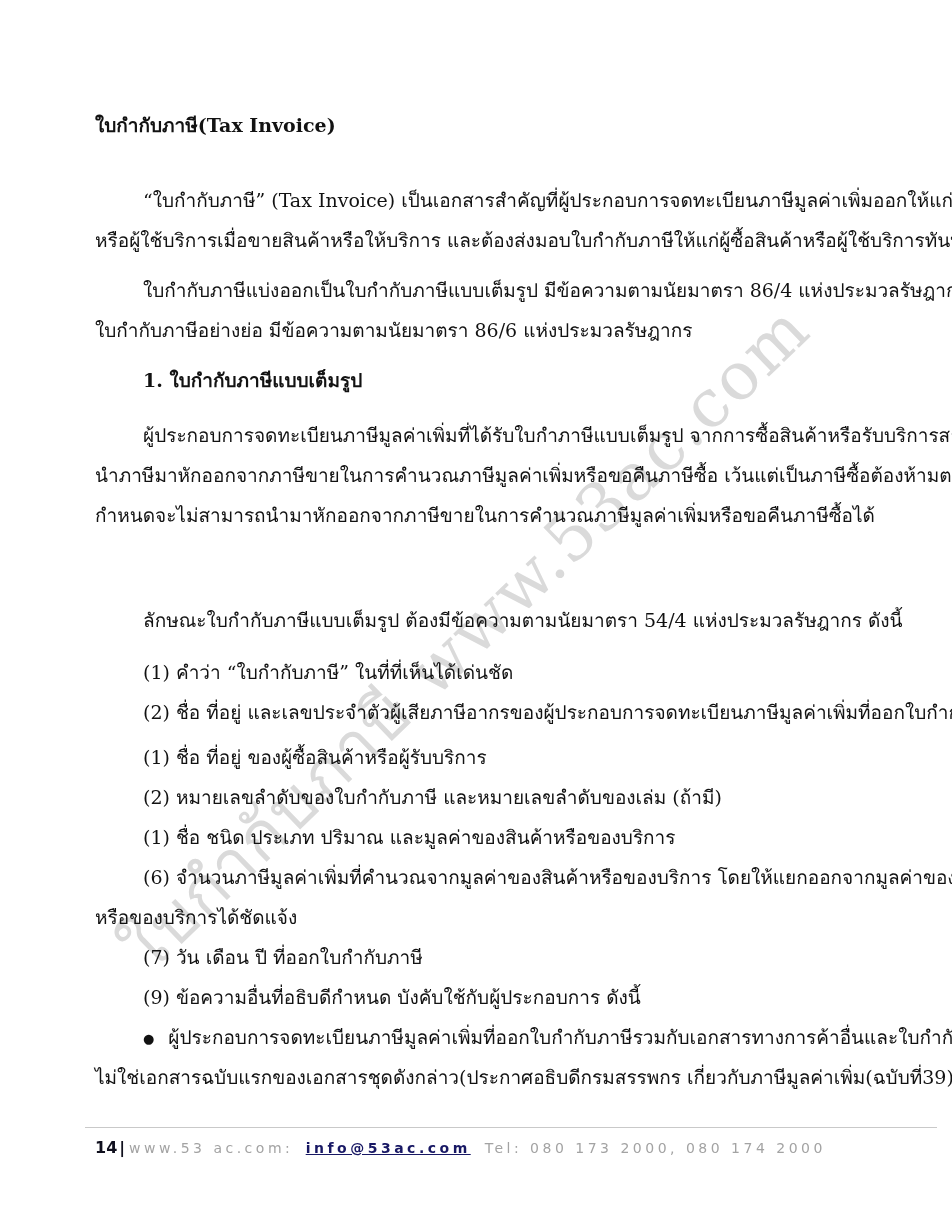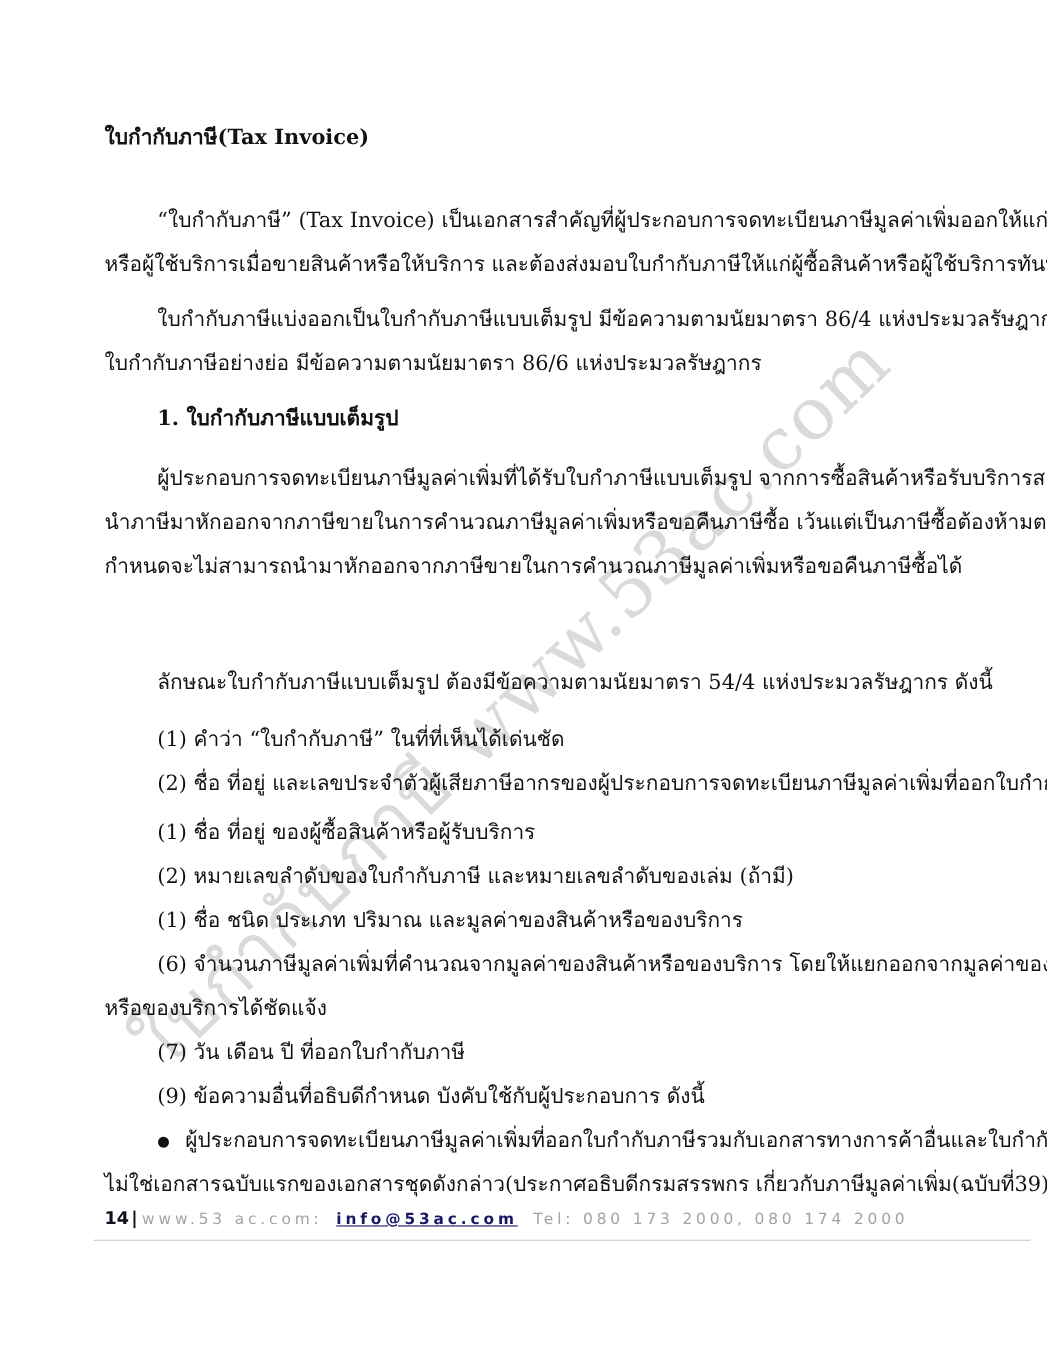--- a/index.html
+++ b/index.html
@@ -53,21 +53,21 @@
   }
   
   .footer-rule {
     position:absolute;
     left:85px; right:15px; top:1127px;
     height:1px; background:#c9c9c9;
     z-index:1;
   }
   .footer {
     position:absolute;
-    left:95px; top:1093px;
+    left:95px; top:1133px;
     height:30px; line-height:30px;
     font-family:"DejaVu Sans", sans-serif;
     font-size:14px;
     white-space:nowrap;
     z-index:1;
   }
   .footer .pageno {
     font-weight:bold;
     font-size:16px;
     color:#10101e;

